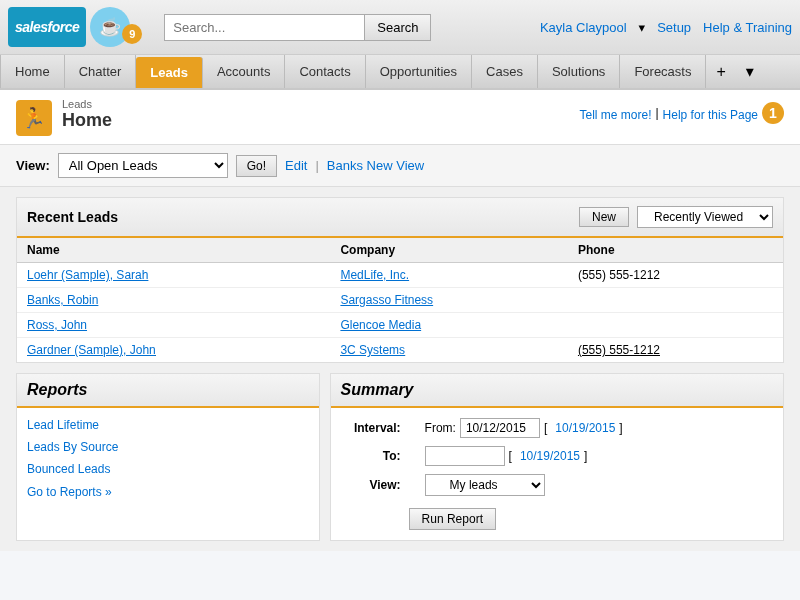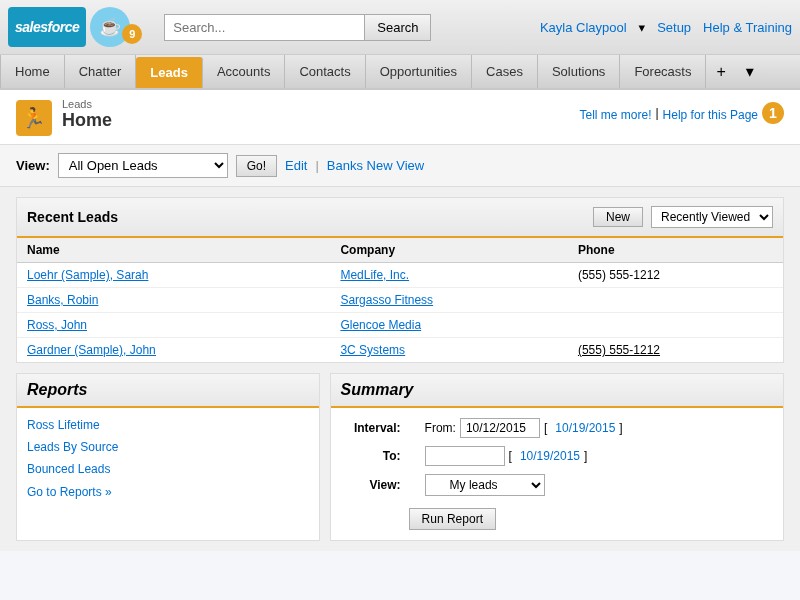--- a/index.html
+++ b/index.html
@@ -195,21 +195,21 @@
     .section-title { font-weight: bold; font-size: 14px; }
     .section-header-right { display: flex; align-items: center; gap: 8px; }
     .new-btn {
       padding: 2px 12px;
       background: linear-gradient(to bottom, #f8f8f8, #ddd);
       border: 1px solid #aaa;
       cursor: pointer;
       font-size: 12px;
     }
     .recently-select {
-      padding: 2px 5px;
+      padding: 2px 12px;
       font-size: 12px;
       border: 1px solid #aaa;
       background: white;
     }
 
     
     .leads-table { width: 100%; border-collapse: collapse; }
     .leads-table th {
       background: #f0f0f0;
       border-bottom: 1px solid #ccc;
@@ -383,21 +383,21 @@
   </tr>
           </tbody>
       </table>
     </div>
 
     <div class="bottom-panels">
 
       <div class="reports-box">
         <div class="box-header">Reports</div>
         <div class="box-body">
-          <a class="report-link">Ross Lifetime</a>
+          <a class="report-link">Lead Lifetime</a>
           <a class="report-link">Leads By Source</a>
           <a class="report-link">Bounced Leads</a>
           <a class="go-reports">Go to Reports »</a>
         </div>
       </div>
 
       <div class="summary-box">
         <div class="box-header">Summary</div>
         <div class="box-body">
           <div class="summary-form-row">

